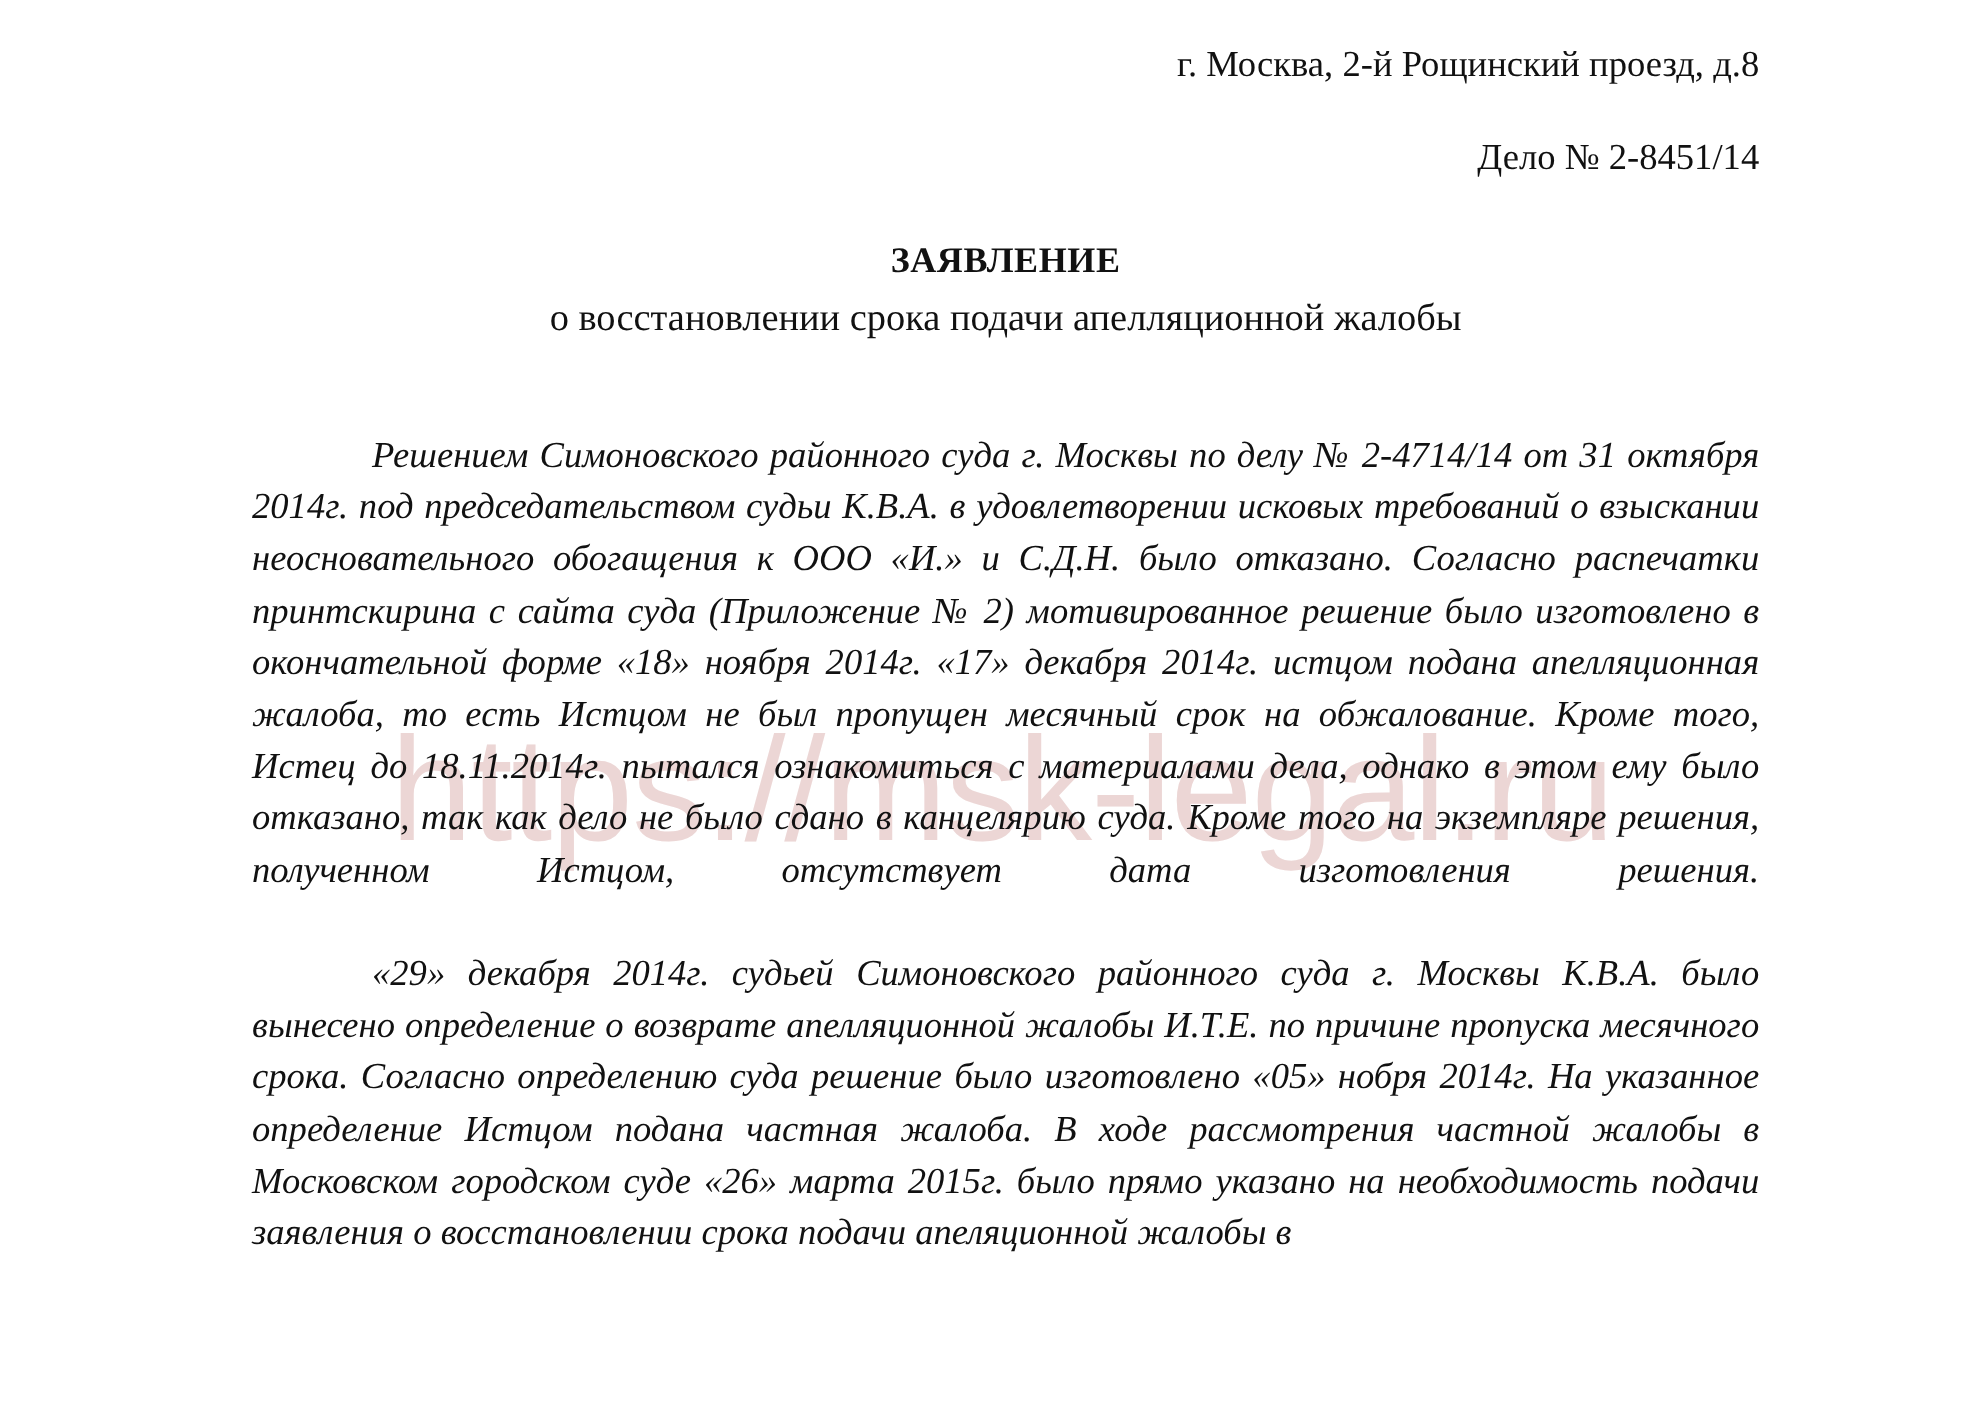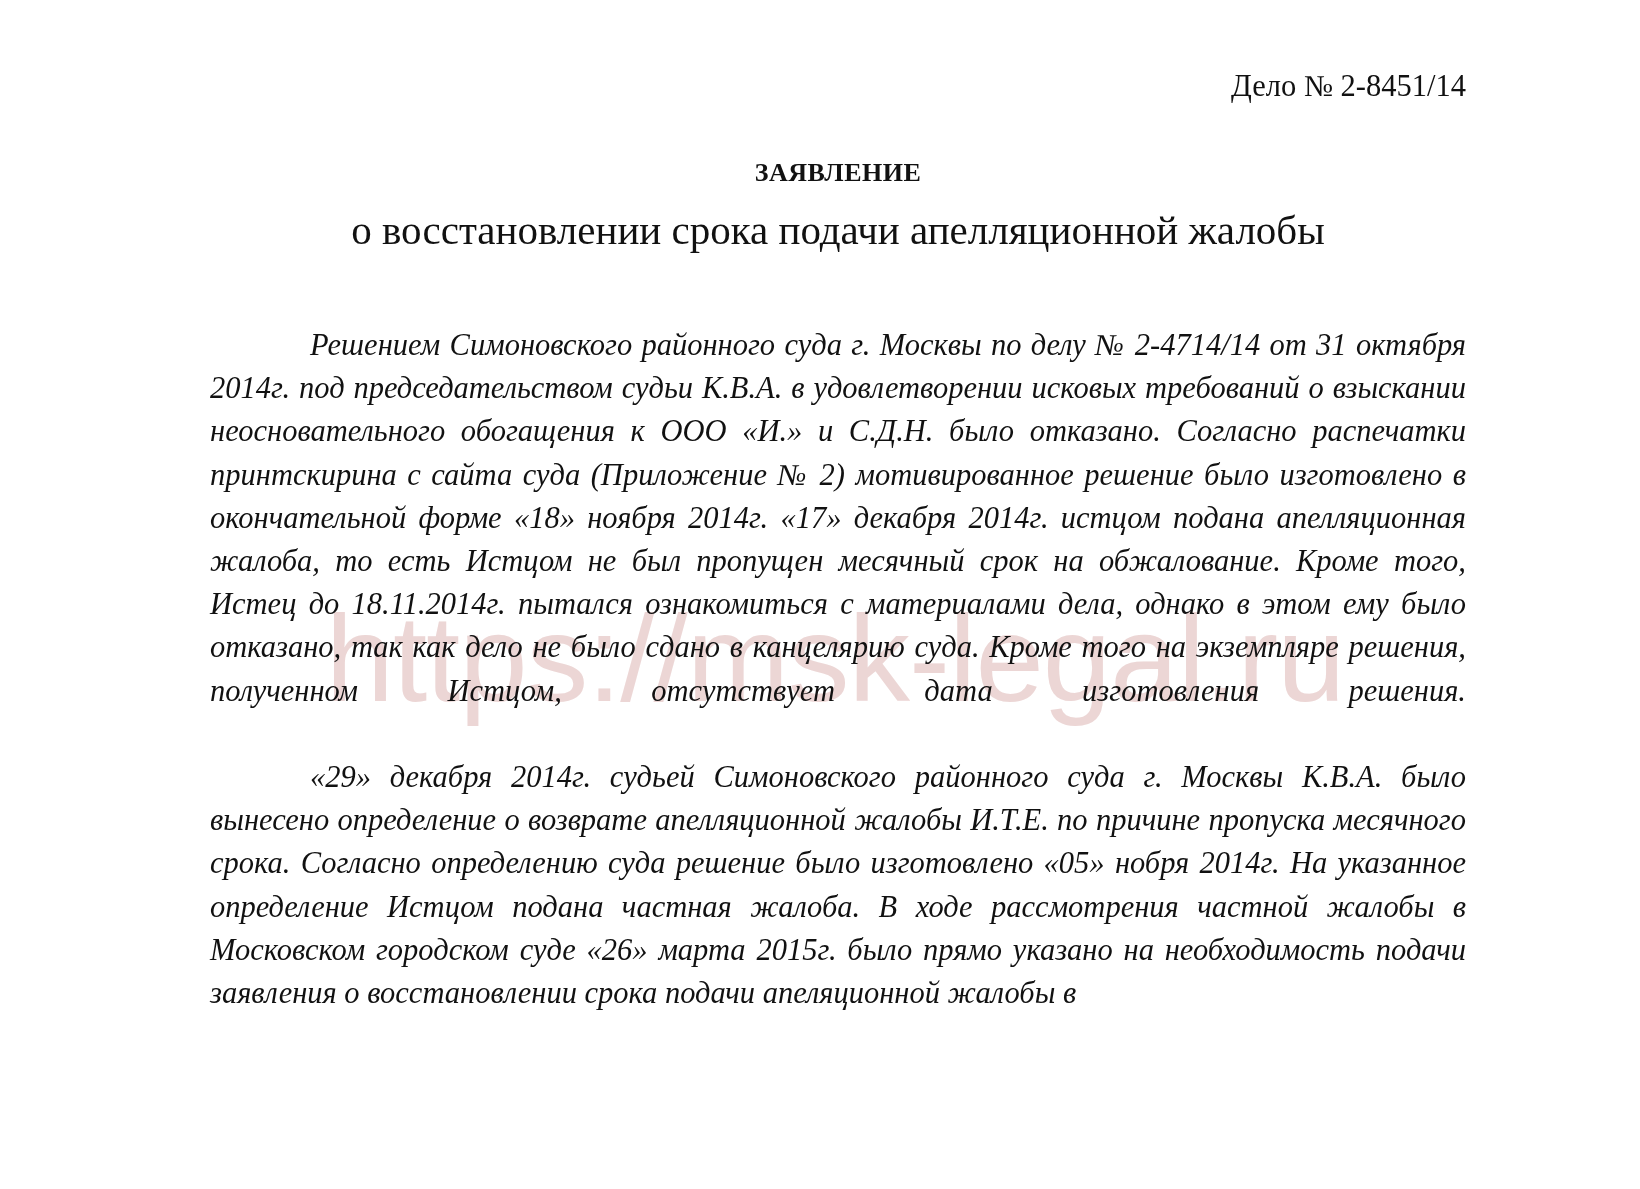--- a/index.html
+++ b/index.html
@@ -72,30 +72,30 @@
   }
   .gap-sm { height: 31px; }
   .gap-md { height: 33px; }
 
   
   .title-block {
     text-align: center;
     margin-top: 44px;
   }
   .doc-title {
-    font-size: 26px;
+    font-size: 30px;
     font-weight: bold;
     letter-spacing: 0.5px;
     line-height: 40px;
   }
   .doc-subtitle {
-    font-size: 41px;
+    font-size: 32px;
     font-weight: normal;
     line-height: 44px;
-    margin-top: 15px;
+    margin-top: 4px;
   }
 
   
   .body-block {
     margin-top: 72px;
     font-size: 30.5px;
     line-height: 43.2px;
     text-align: justify;
     text-justify: inter-word;
   }
@@ -128,20 +128,21 @@
   <div class="content">
     <div class="doc-inner">
 
       <div class="header-block">
 
 
 
         <div class="gap-sm"></div>
 
 
+        <div class="hl">г. Москва, 2-й Рощинский проезд, д.8</div>
 
         <div class="gap-md"></div>
 
         <div class="hl">Дело № 2-8451/14</div>
       </div>
 
       <div class="title-block">
         <div class="doc-title">ЗАЯВЛЕНИЕ</div>
         <div class="doc-subtitle">о восстановлении срока подачи апелляционной жалобы</div>
       </div>

